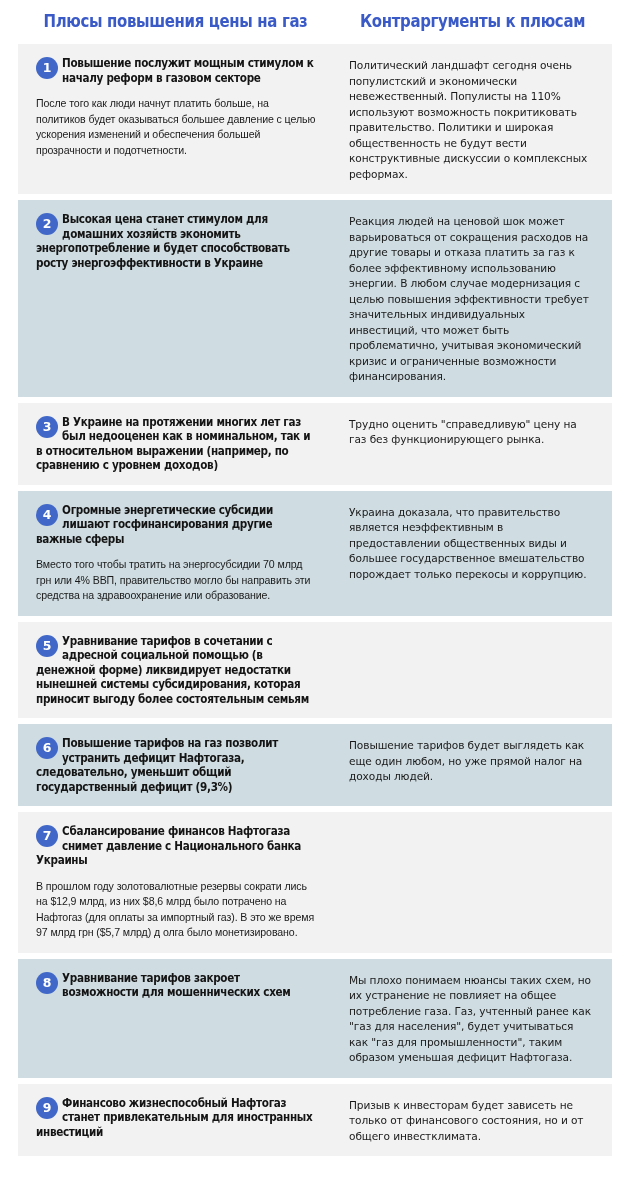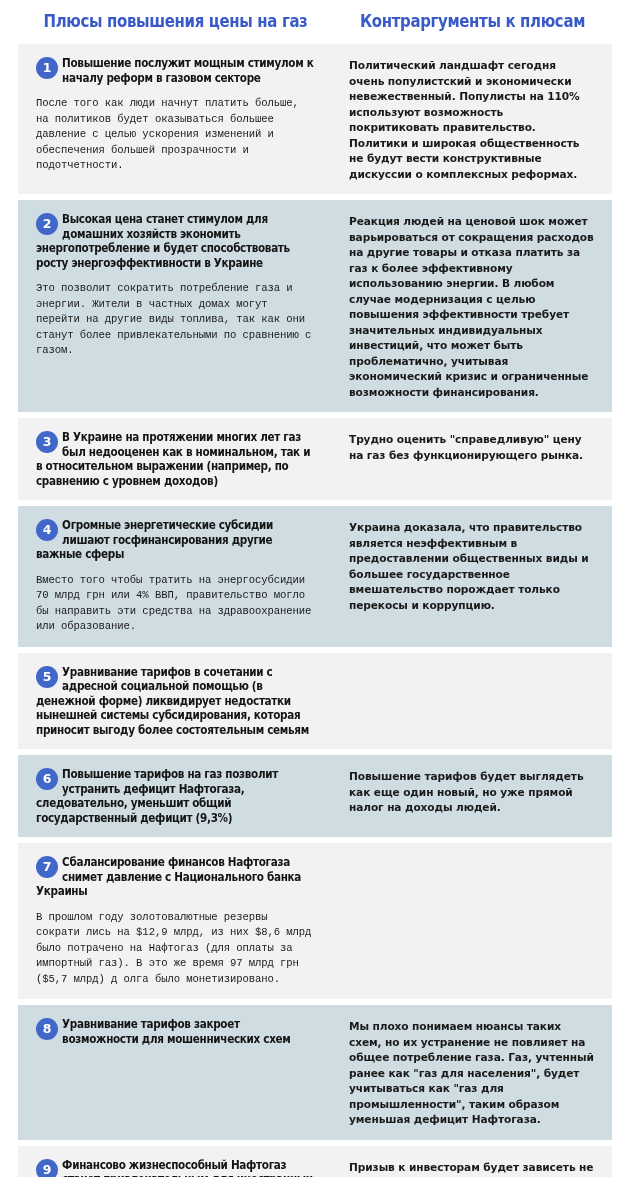--- a/index.html
+++ b/index.html
@@ -91,34 +91,33 @@
     font-size: 11.6px;
     line-height: 14.5px;
     color: #141414;
     letter-spacing: -0.35px;
     transform: scaleX(0.9);
     transform-origin: left top;
     width: 111%;
   }
   .body-text {
     clear: both;
-    font-family: Liberation Mono, monospace;
+    font-family: Liberation Sans, sans-serif;
     font-size: 10.6px;
     line-height: 15.5px;
     color: #1a1a1a;
     margin-top: 11px;
     letter-spacing: -0.1px;
   }
   .counter-text {
     font-family: "DejaVu Sans", "Liberation Sans", sans-serif;
     font-size: 10.6px;
     line-height: 15.5px;
     color: #1a1a1a;
     letter-spacing: -0.1px;
-    font-weight: bold;
   }
 </style>
 </head>
 <body>
 
 <div class="page">
 
   <div class="headers">
     <div class="col-head left">Плюсы повышения цены на газ</div>
     <div class="col-head right">Контраргументы к плюсам</div>
@@ -132,21 +131,20 @@
           <div class="body-text">После того как люди начнут платить больше, на политиков будет оказываться большее давление с целью ускорения изменений и обеспечения большей прозрачности и подотчетности.</div>
         </div>
         <div class="cell-right">
           <div class="counter-text">Политический ландшафт сегодня очень популистский и экономически невежественный. Популисты на 110% используют возможность покритиковать правительство. Политики и широкая общественность не будут вести конструктивные дискуссии о комплексных реформах.</div>
         </div>
       </div>
       <div class="row even">
         <div class="cell-left">
           <div class="badge">2</div>
           <div class="title">Высокая цена станет стимулом для домашних хозяйств экономить энергопотребление и будет способствовать росту энергоэффективности в Украине</div>
-          <div class="body-text">Это позволит сократить потребление газа и энергии. Жители в частных домах могут перейти на другие виды топлива, так как они станут более привлекательными по сравнению с газом.</div>
         </div>
         <div class="cell-right">
           <div class="counter-text">Реакция людей на ценовой шок может варьироваться от сокращения расходов на другие товары и отказа платить за газ к более эффективному использованию энергии. В любом случае модернизация с целью повышения эффективности требует значительных индивидуальных инвестиций, что может быть проблематично, учитывая экономический кризис и ограниченные возможности финансирования.</div>
         </div>
       </div>
       <div class="row odd">
         <div class="cell-left">
           <div class="badge">3</div>
           <div class="title">В Украине на протяжении многих лет газ был недооценен как в номинальном, так и в относительном выражении (например, по сравнению с уровнем доходов)</div>
         </div>
@@ -169,21 +167,21 @@
           <div class="badge">5</div>
           <div class="title">Уравнивание тарифов в сочетании с адресной социальной помощью (в денежной форме) ликвидирует недостатки нынешней системы субсидирования, которая приносит выгоду более состоятельным семьям</div>
         </div>
       </div>
       <div class="row even">
         <div class="cell-left">
           <div class="badge">6</div>
           <div class="title">Повышение тарифов на газ позволит устранить дефицит Нафтогаза, следовательно, уменьшит общий государственный дефицит (9,3%)</div>
         </div>
         <div class="cell-right">
-          <div class="counter-text">Повышение тарифов будет выглядеть как еще один новый, но уже прямой налог на доходы людей.</div>
+          <div class="counter-text">Повышение тарифов будет выглядеть как еще один любом, но уже прямой налог на доходы людей.</div>
         </div>
       </div>
       <div class="row odd">
         <div class="cell-left">
           <div class="badge">7</div>
           <div class="title">Сбалансирование финансов Нафтогаза снимет давление с Национального банка Украины</div>
           <div class="body-text">В прошлом году золотовалютные резервы сократи лись на $12,9 млрд, из них $8,6 млрд было потрачено на Нафтогаз (для оплаты за импортный газ). В это же время 97 млрд грн ($5,7 млрд) д олга было монетизировано.</div>
         </div>
       </div>
       <div class="row even">

